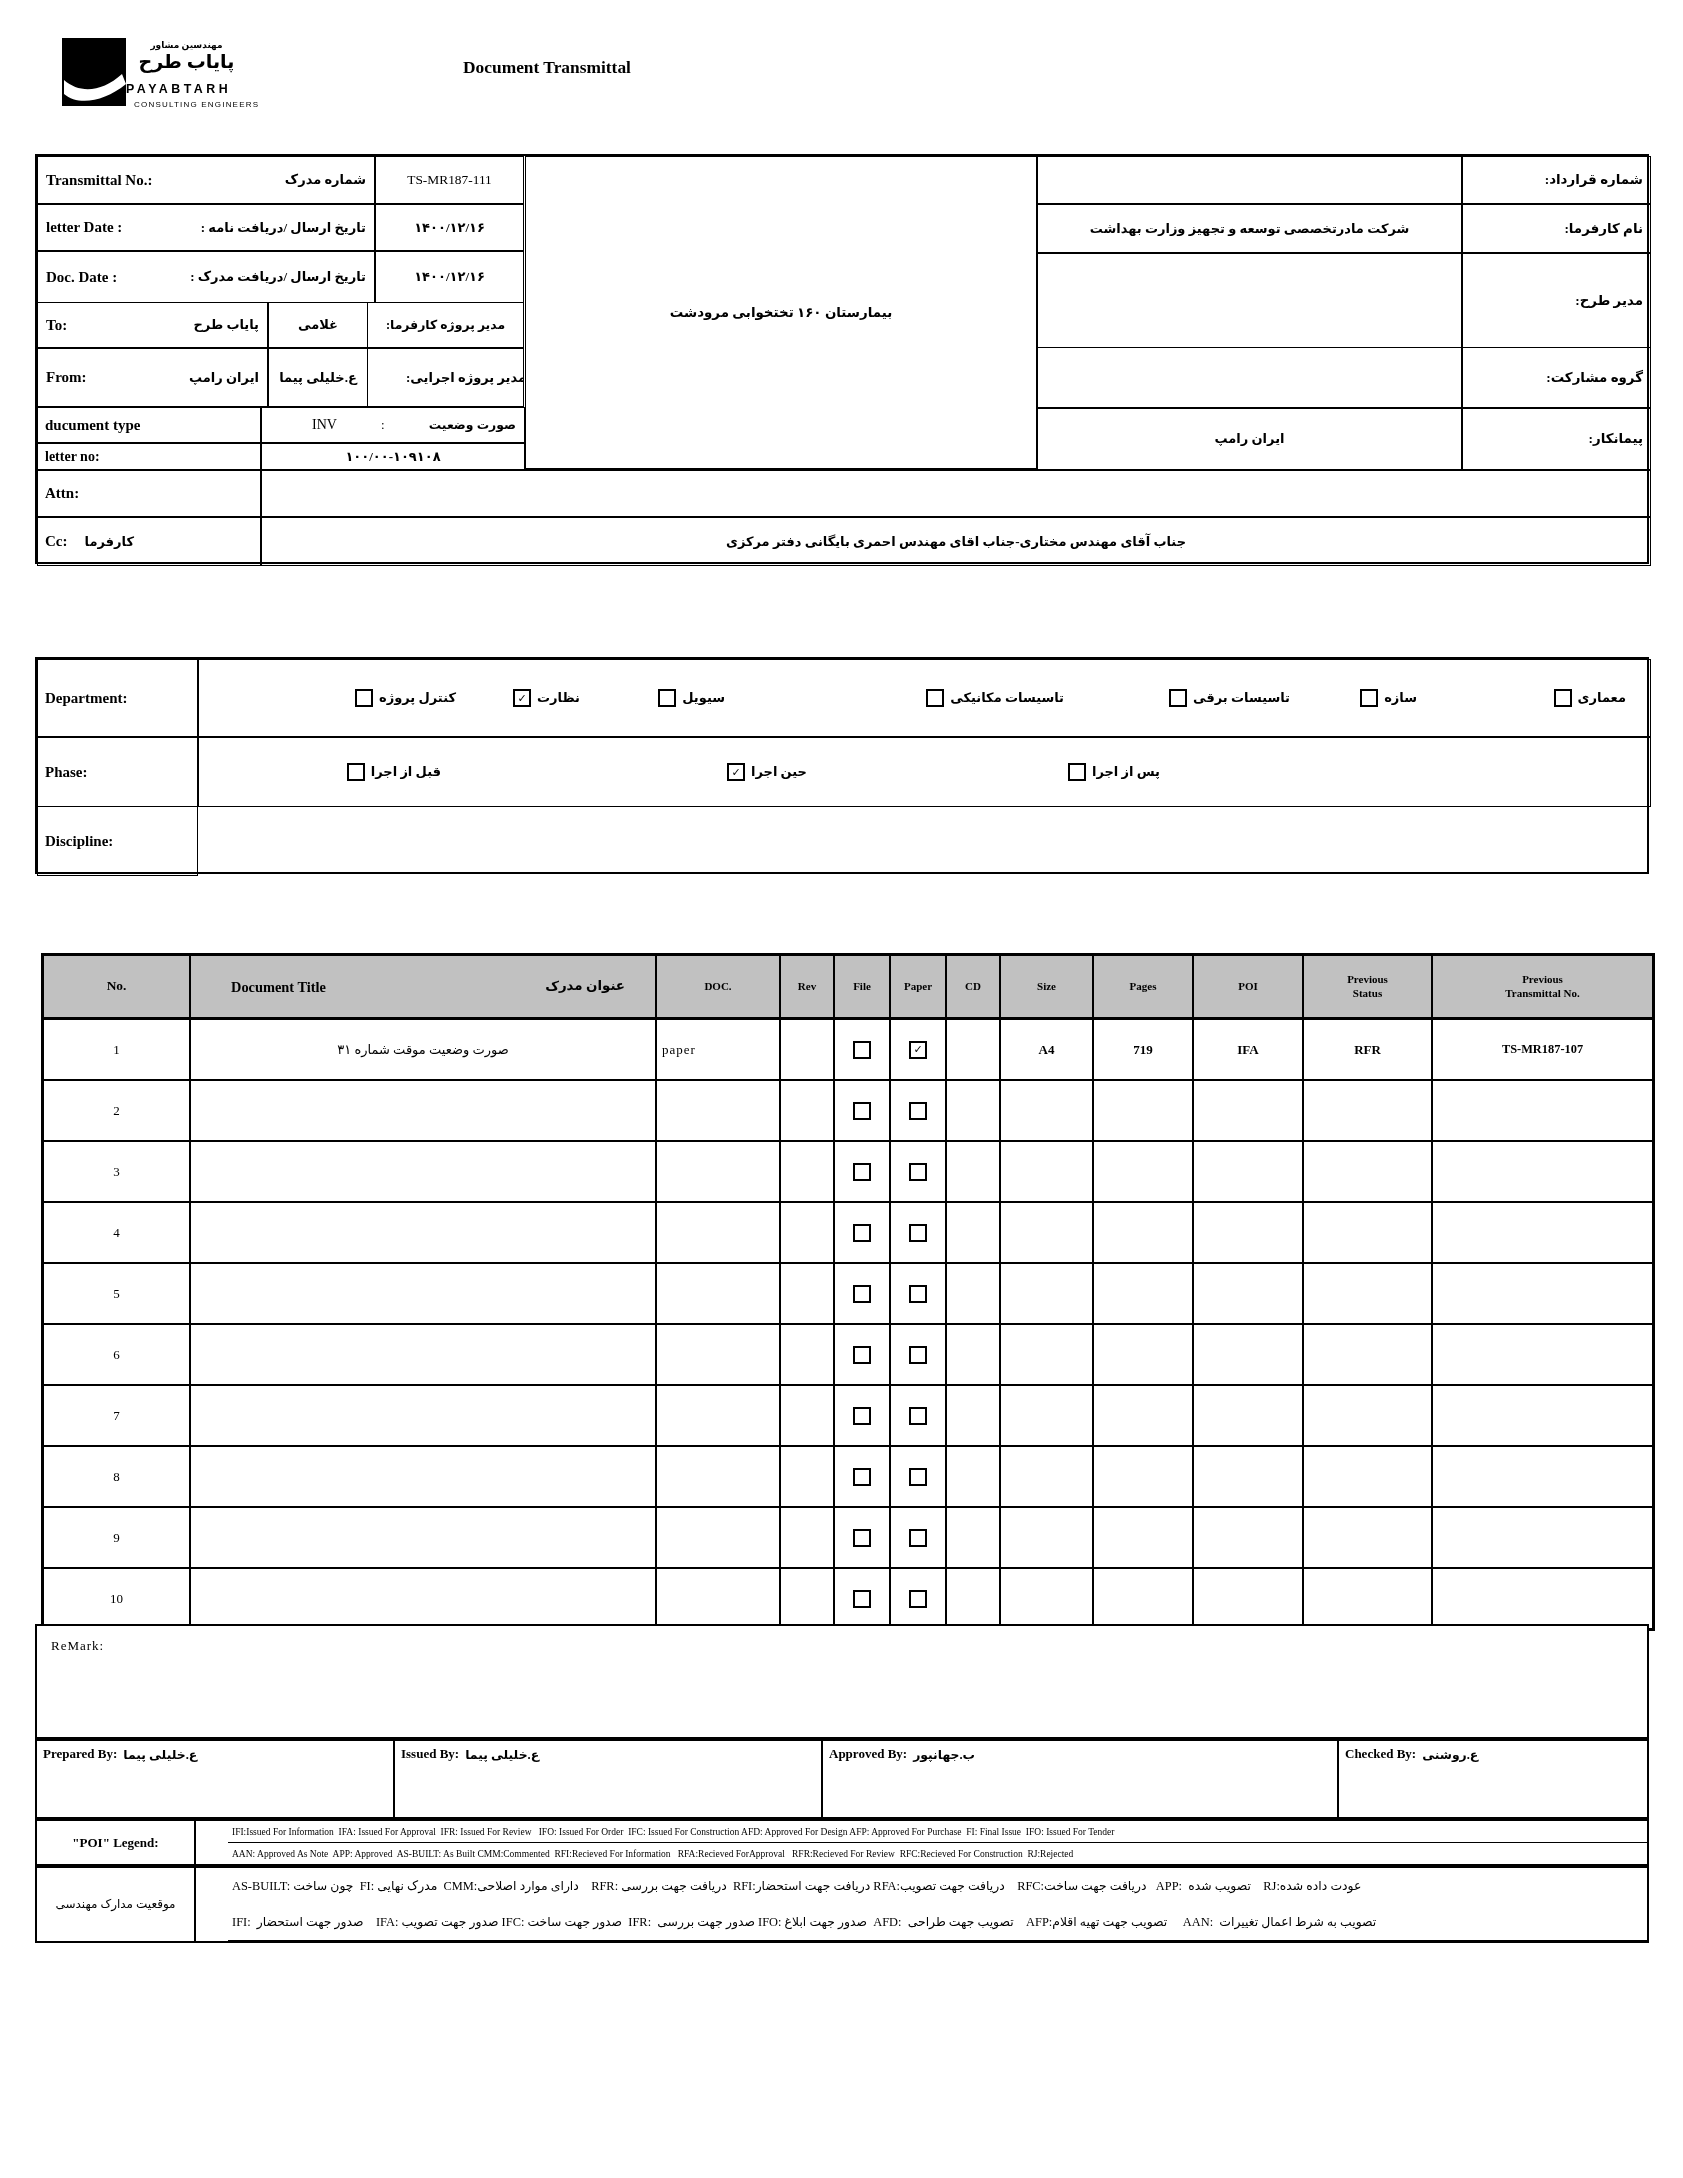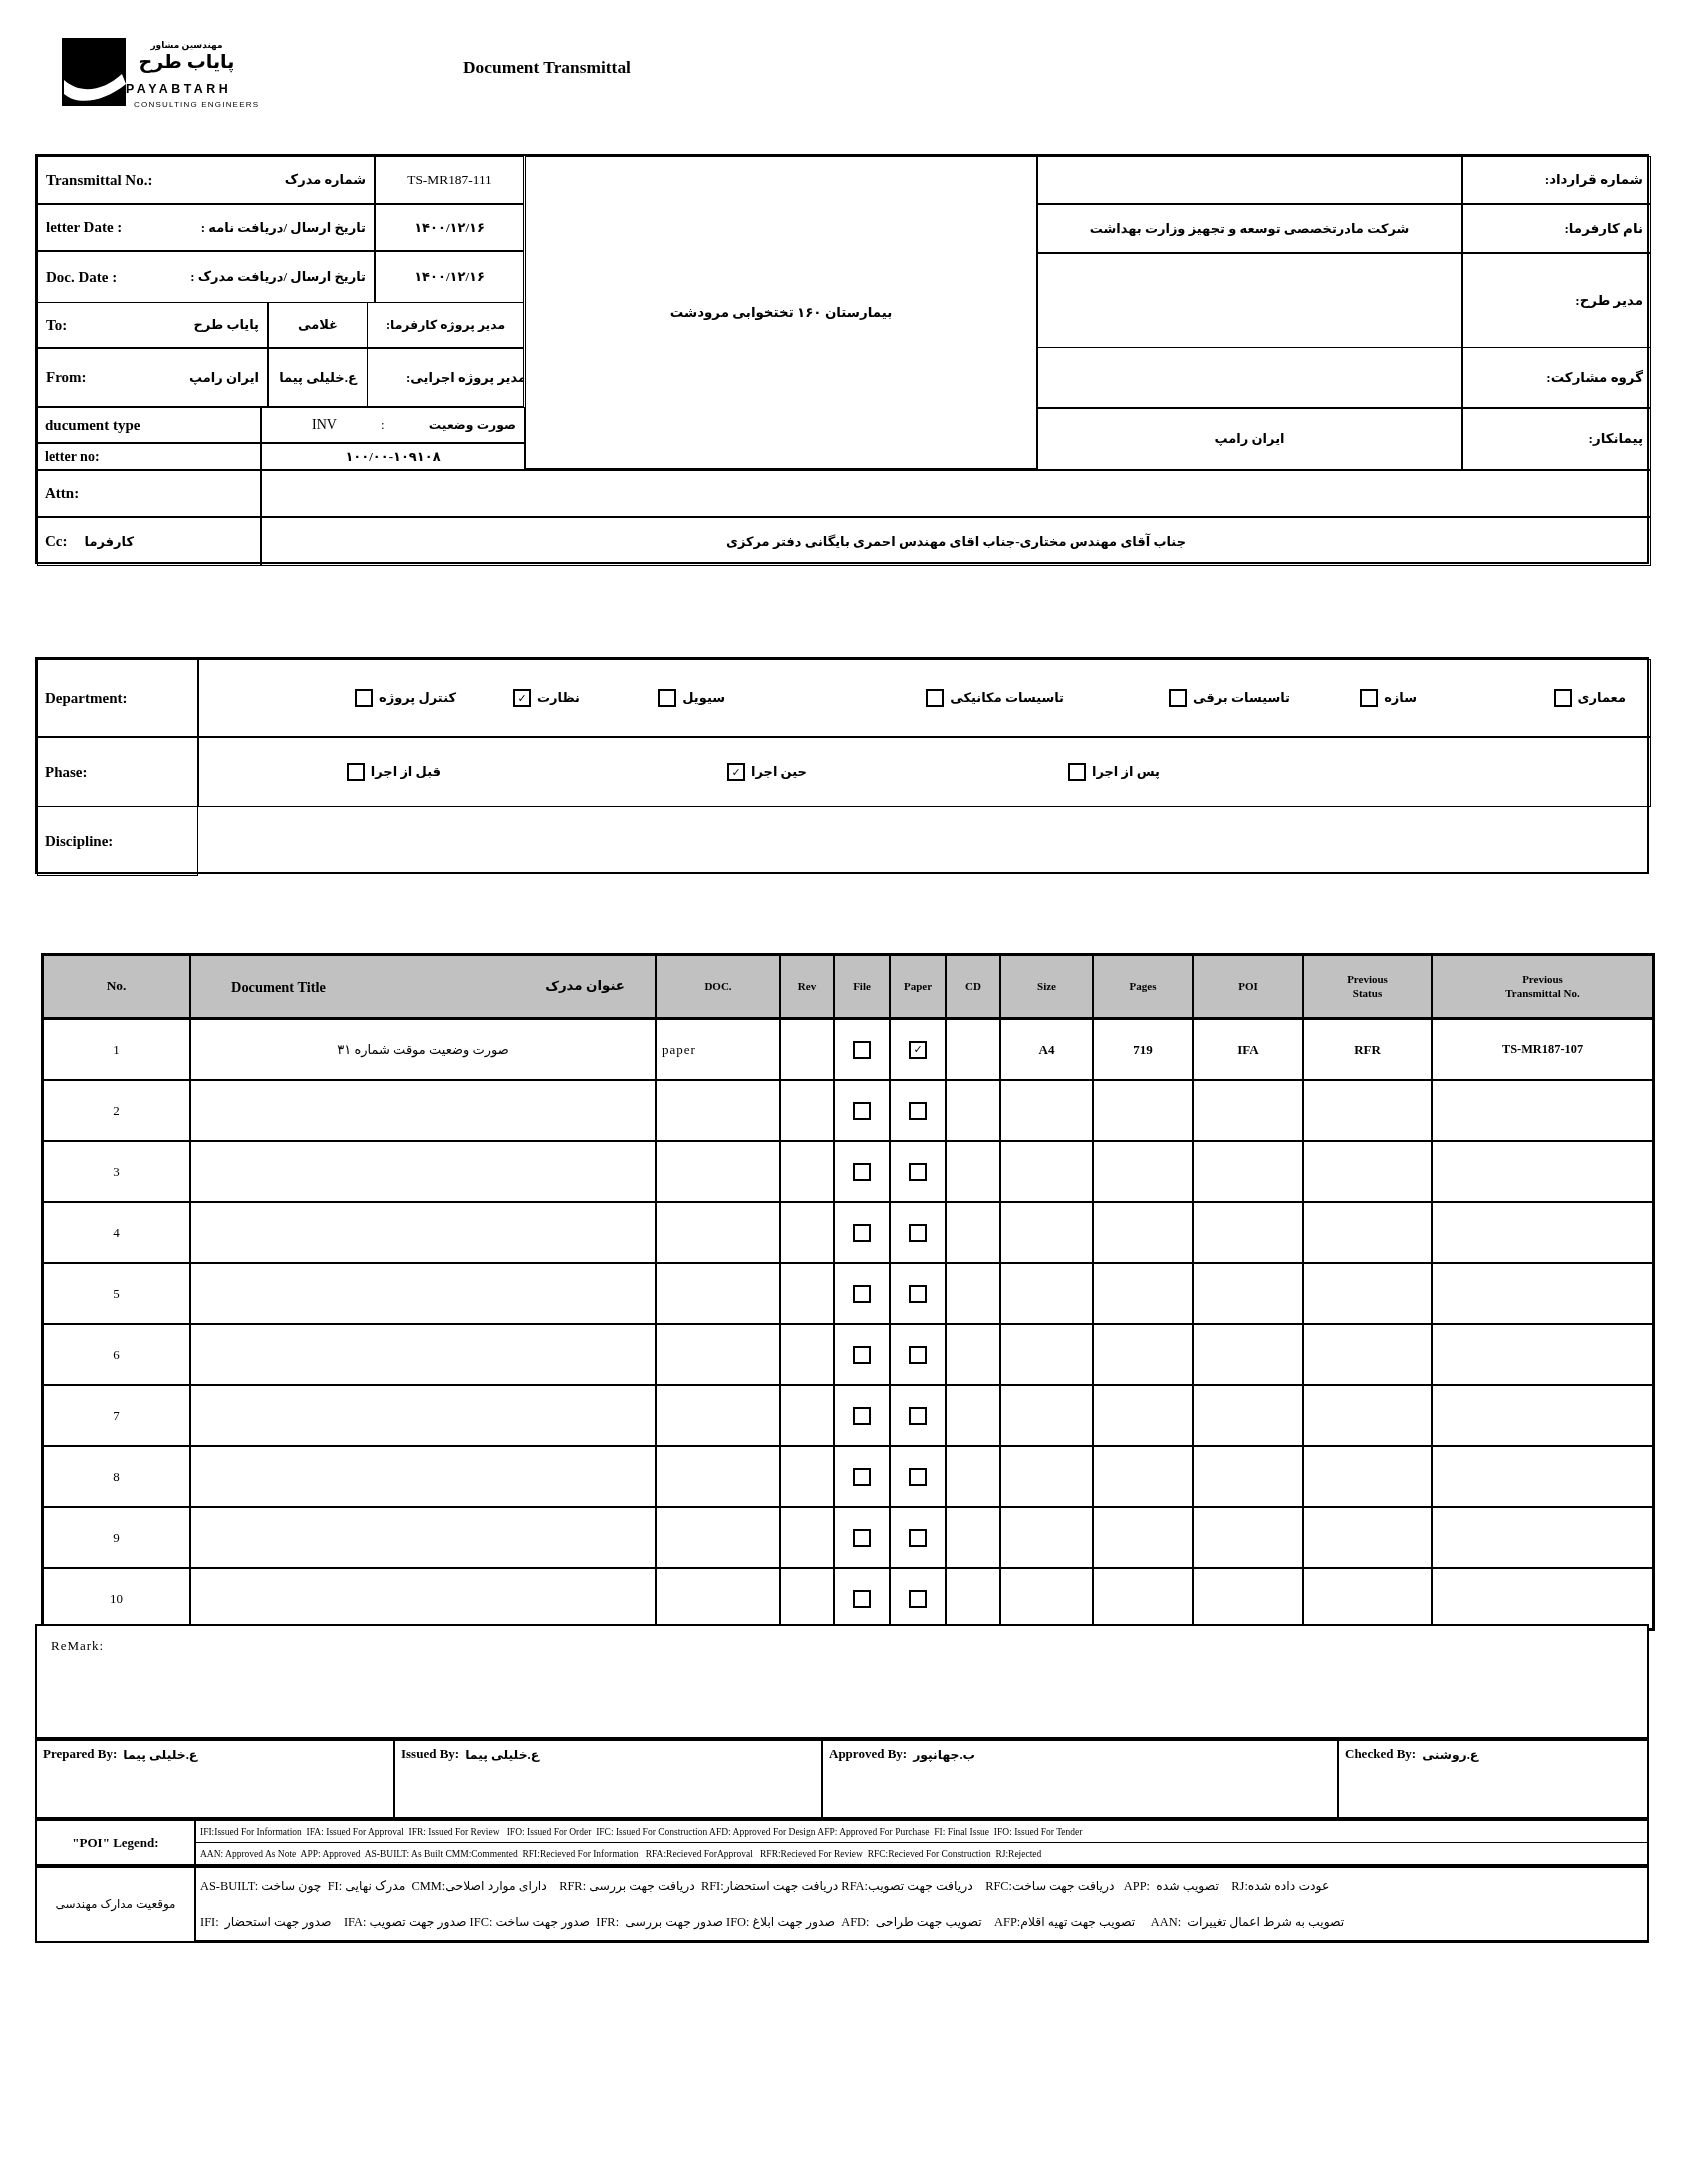--- a/index.html
+++ b/index.html
@@ -35,21 +35,21 @@
   .bcell{font-weight:bold;}
   
   #sig-row{position:absolute;left:35px;top:1739px;width:1614px;height:80px;border:2px solid #000;box-sizing:border-box;display:flex;background:#fff;}
   .sig-cell{box-sizing:border-box;border-right:2px solid #000;padding:5px 6px;display:flex;align-items:flex-start;gap:6px;}
   .sig-cell:last-child{border-right:none;}
   .sig-lab{font-weight:bold;font-size:13px;white-space:nowrap;}
   .sig-name{direction:rtl;font-size:12.4px;font-weight:600;white-space:nowrap;padding-top:1px;}
   
   .leg-wrap{position:absolute;left:35px;width:1614px;border:2px solid #000;box-sizing:border-box;display:flex;background:#fff;}
   .leg-label{width:159px;flex:0 0 auto;border-right:2px solid #000;display:flex;align-items:center;justify-content:center;text-align:center;box-sizing:border-box;}
-  .leg-body{flex:1;display:flex;flex-direction:column;min-width:0;}
+  .leg-body{flex:1;display:flex;flex-direction:column;min-width:0;padding-left:32px;}
   .leg-line{flex:1;display:flex;align-items:center;padding-left:4px;white-space:pre;overflow:hidden;box-sizing:border-box;}
   .leg-line.first{border-bottom:1px solid #000;}
   .leg-en{font-size:9.5px;}
   .leg-fa{font-size:12.4px;font-weight:500;}
 </style>
 </head>
 <body>
 
 <div id="page">
 

